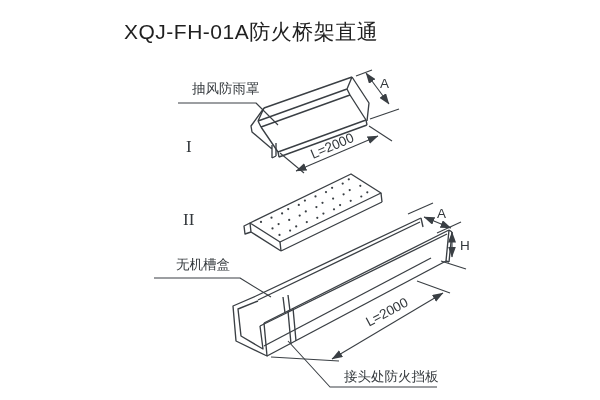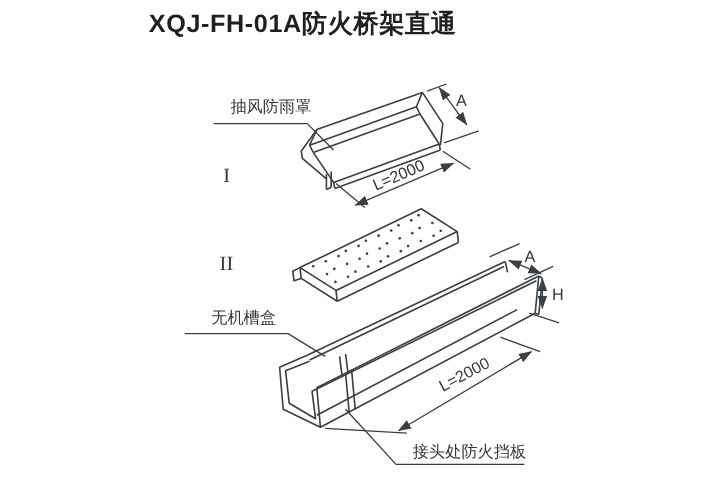--- a/index.html
+++ b/index.html
@@ -8,22 +8,22 @@
     --title:#1f1f1f;
     --bg:#ffffff;
   }
   html,body{margin:0;padding:0;}
   body{
     width:600px;height:400px;position:relative;overflow:hidden;
     background:var(--bg);
     font-family:"Liberation Sans","DejaVu Sans",sans-serif;
   }
   .title{
-    position:absolute;left:124px;top:6px;
-    font-size:21px;font-weight:700;letter-spacing:.5px;
+    position:absolute;left:124px;top:18px;
+    font-size:21px;font-weight:400;letter-spacing:.5px;
     color:var(--title);white-space:nowrap;
   }
   svg{position:absolute;left:0;top:0;}
   path.ln{stroke:var(--line);fill:none;stroke-width:1.35;stroke-linejoin:round;stroke-linecap:butt;}
   path.dim{stroke:var(--line);fill:none;stroke-width:1.1;stroke-linejoin:round;}
   marker path{fill:var(--line);stroke:none;}
   text{fill:var(--text);font-family:"Liberation Sans","DejaVu Sans",sans-serif;font-size:13px;}
   text.dimlbl{font-size:13.5px;}
   text.numeral{font-family:"Liberation Serif","DejaVu Serif",serif;font-size:17px;}
   text.callout{font-size:13.5px;}

